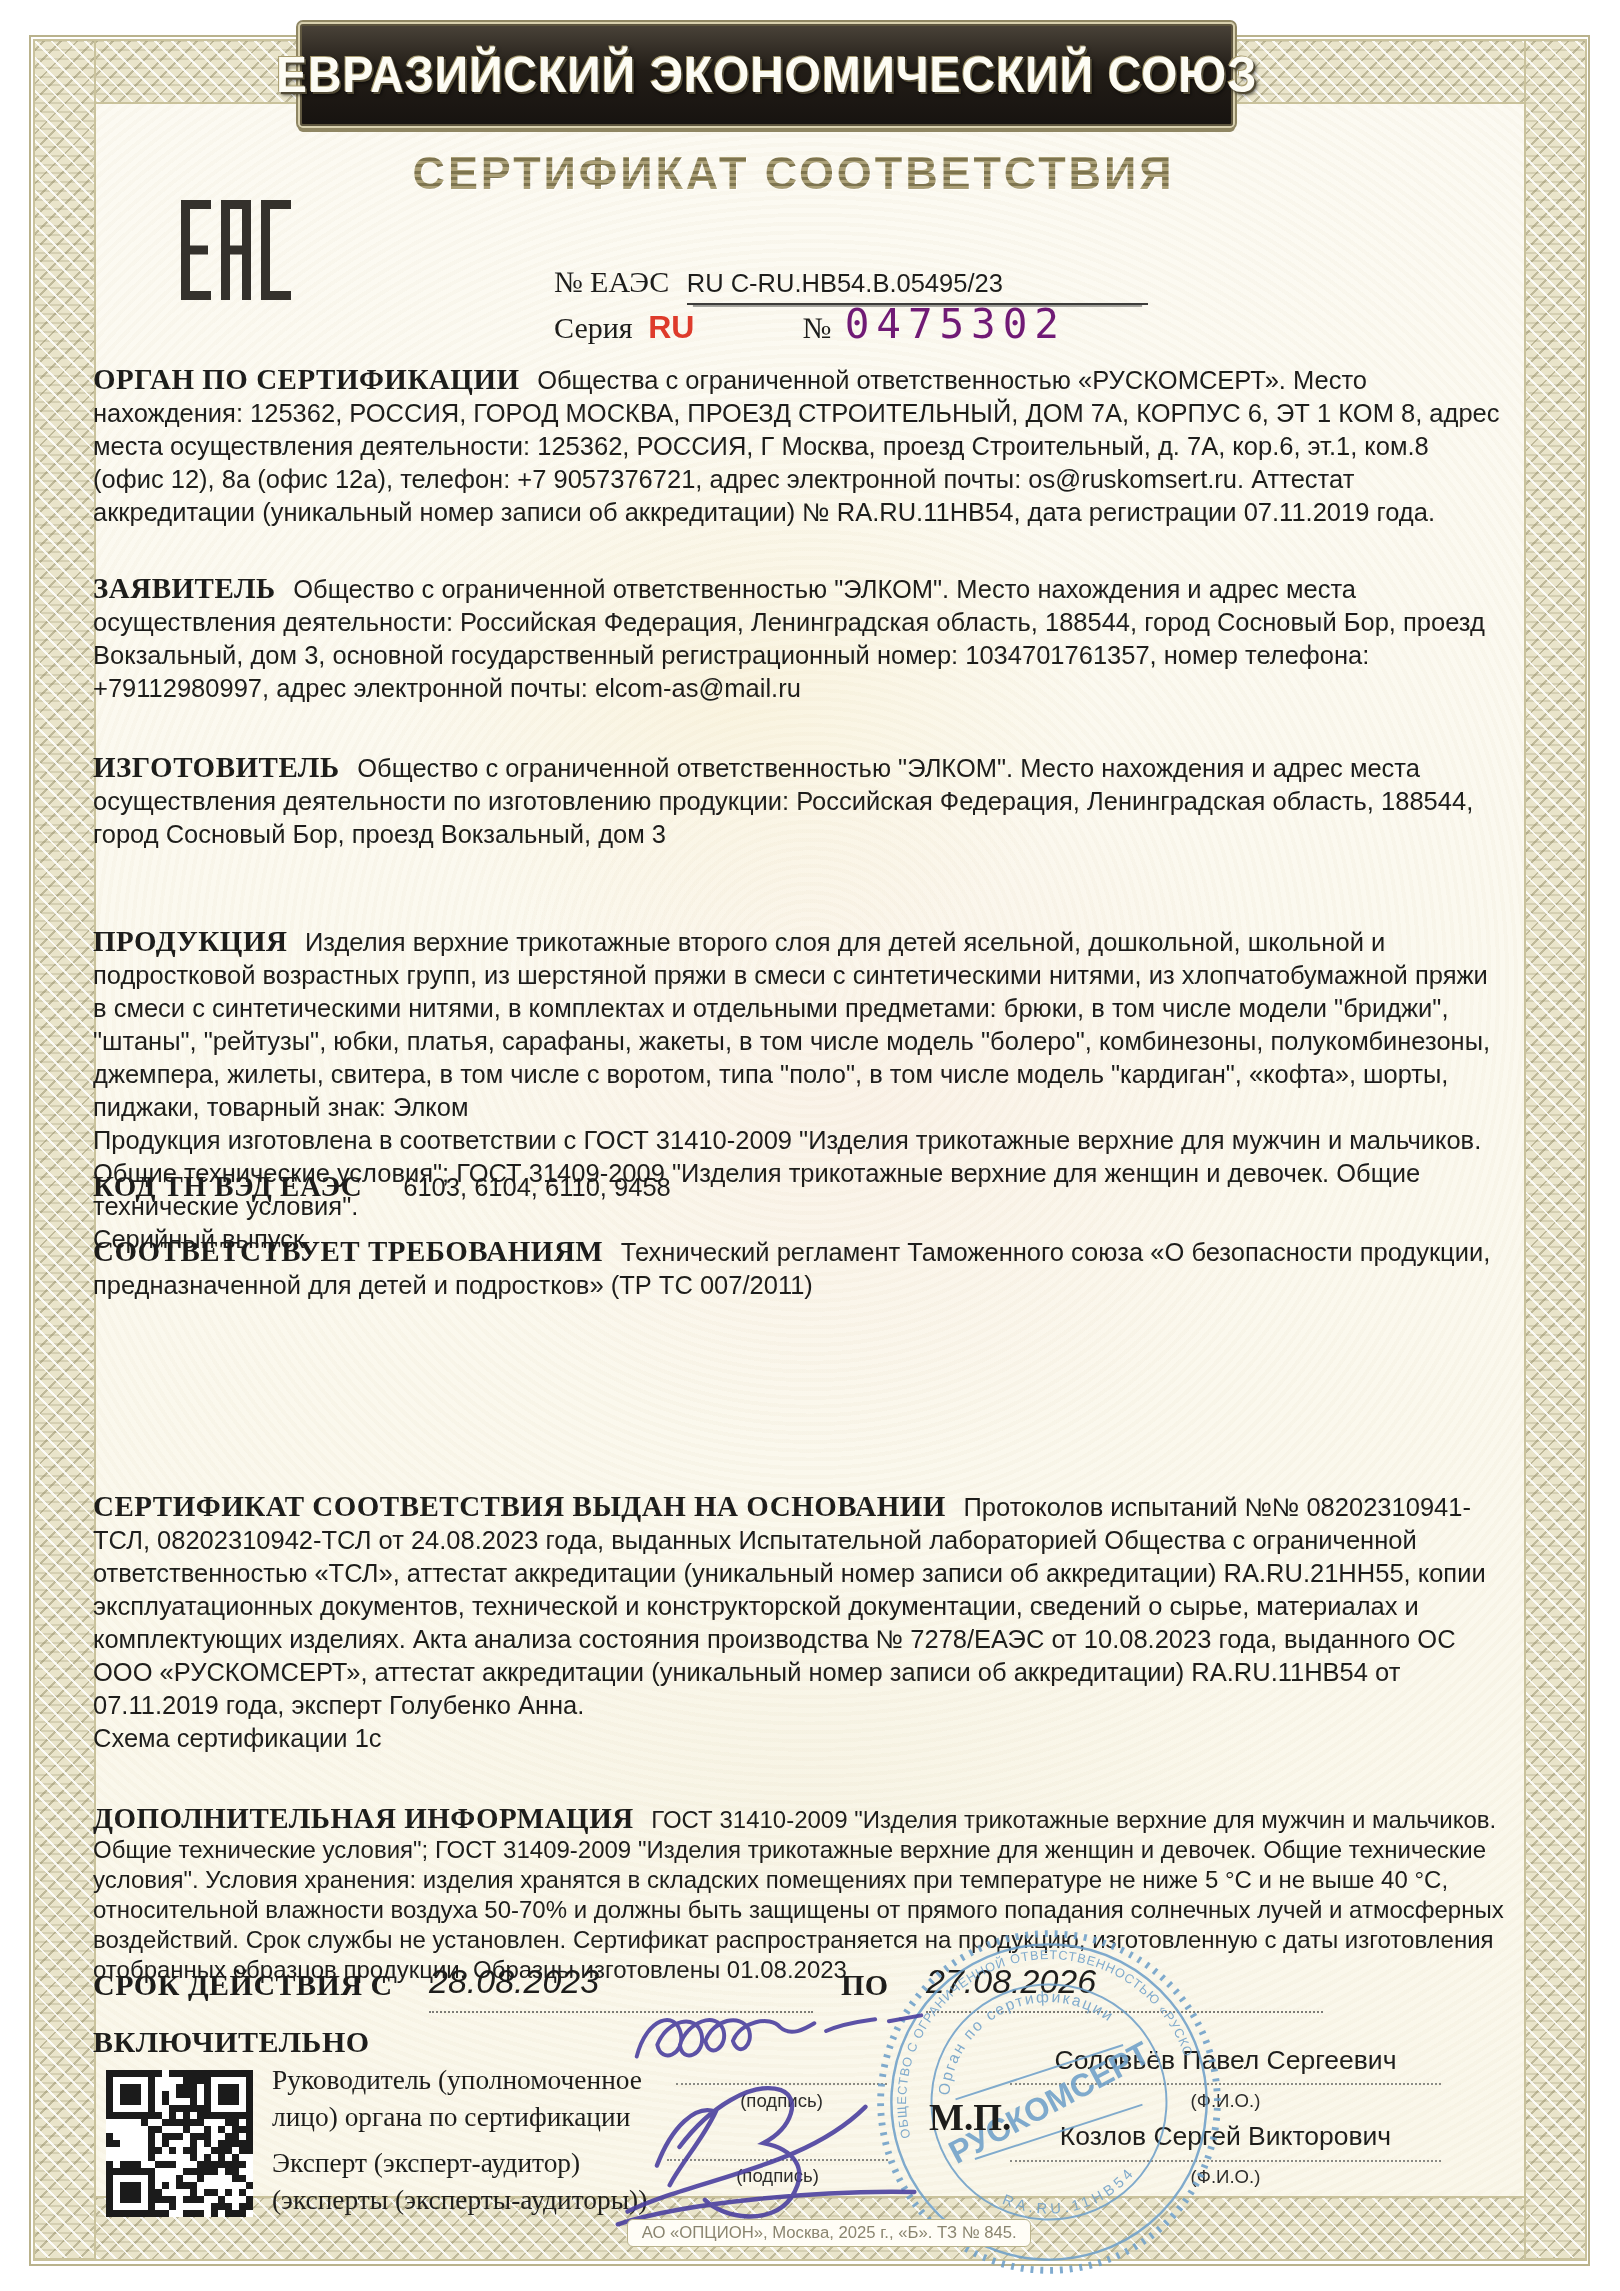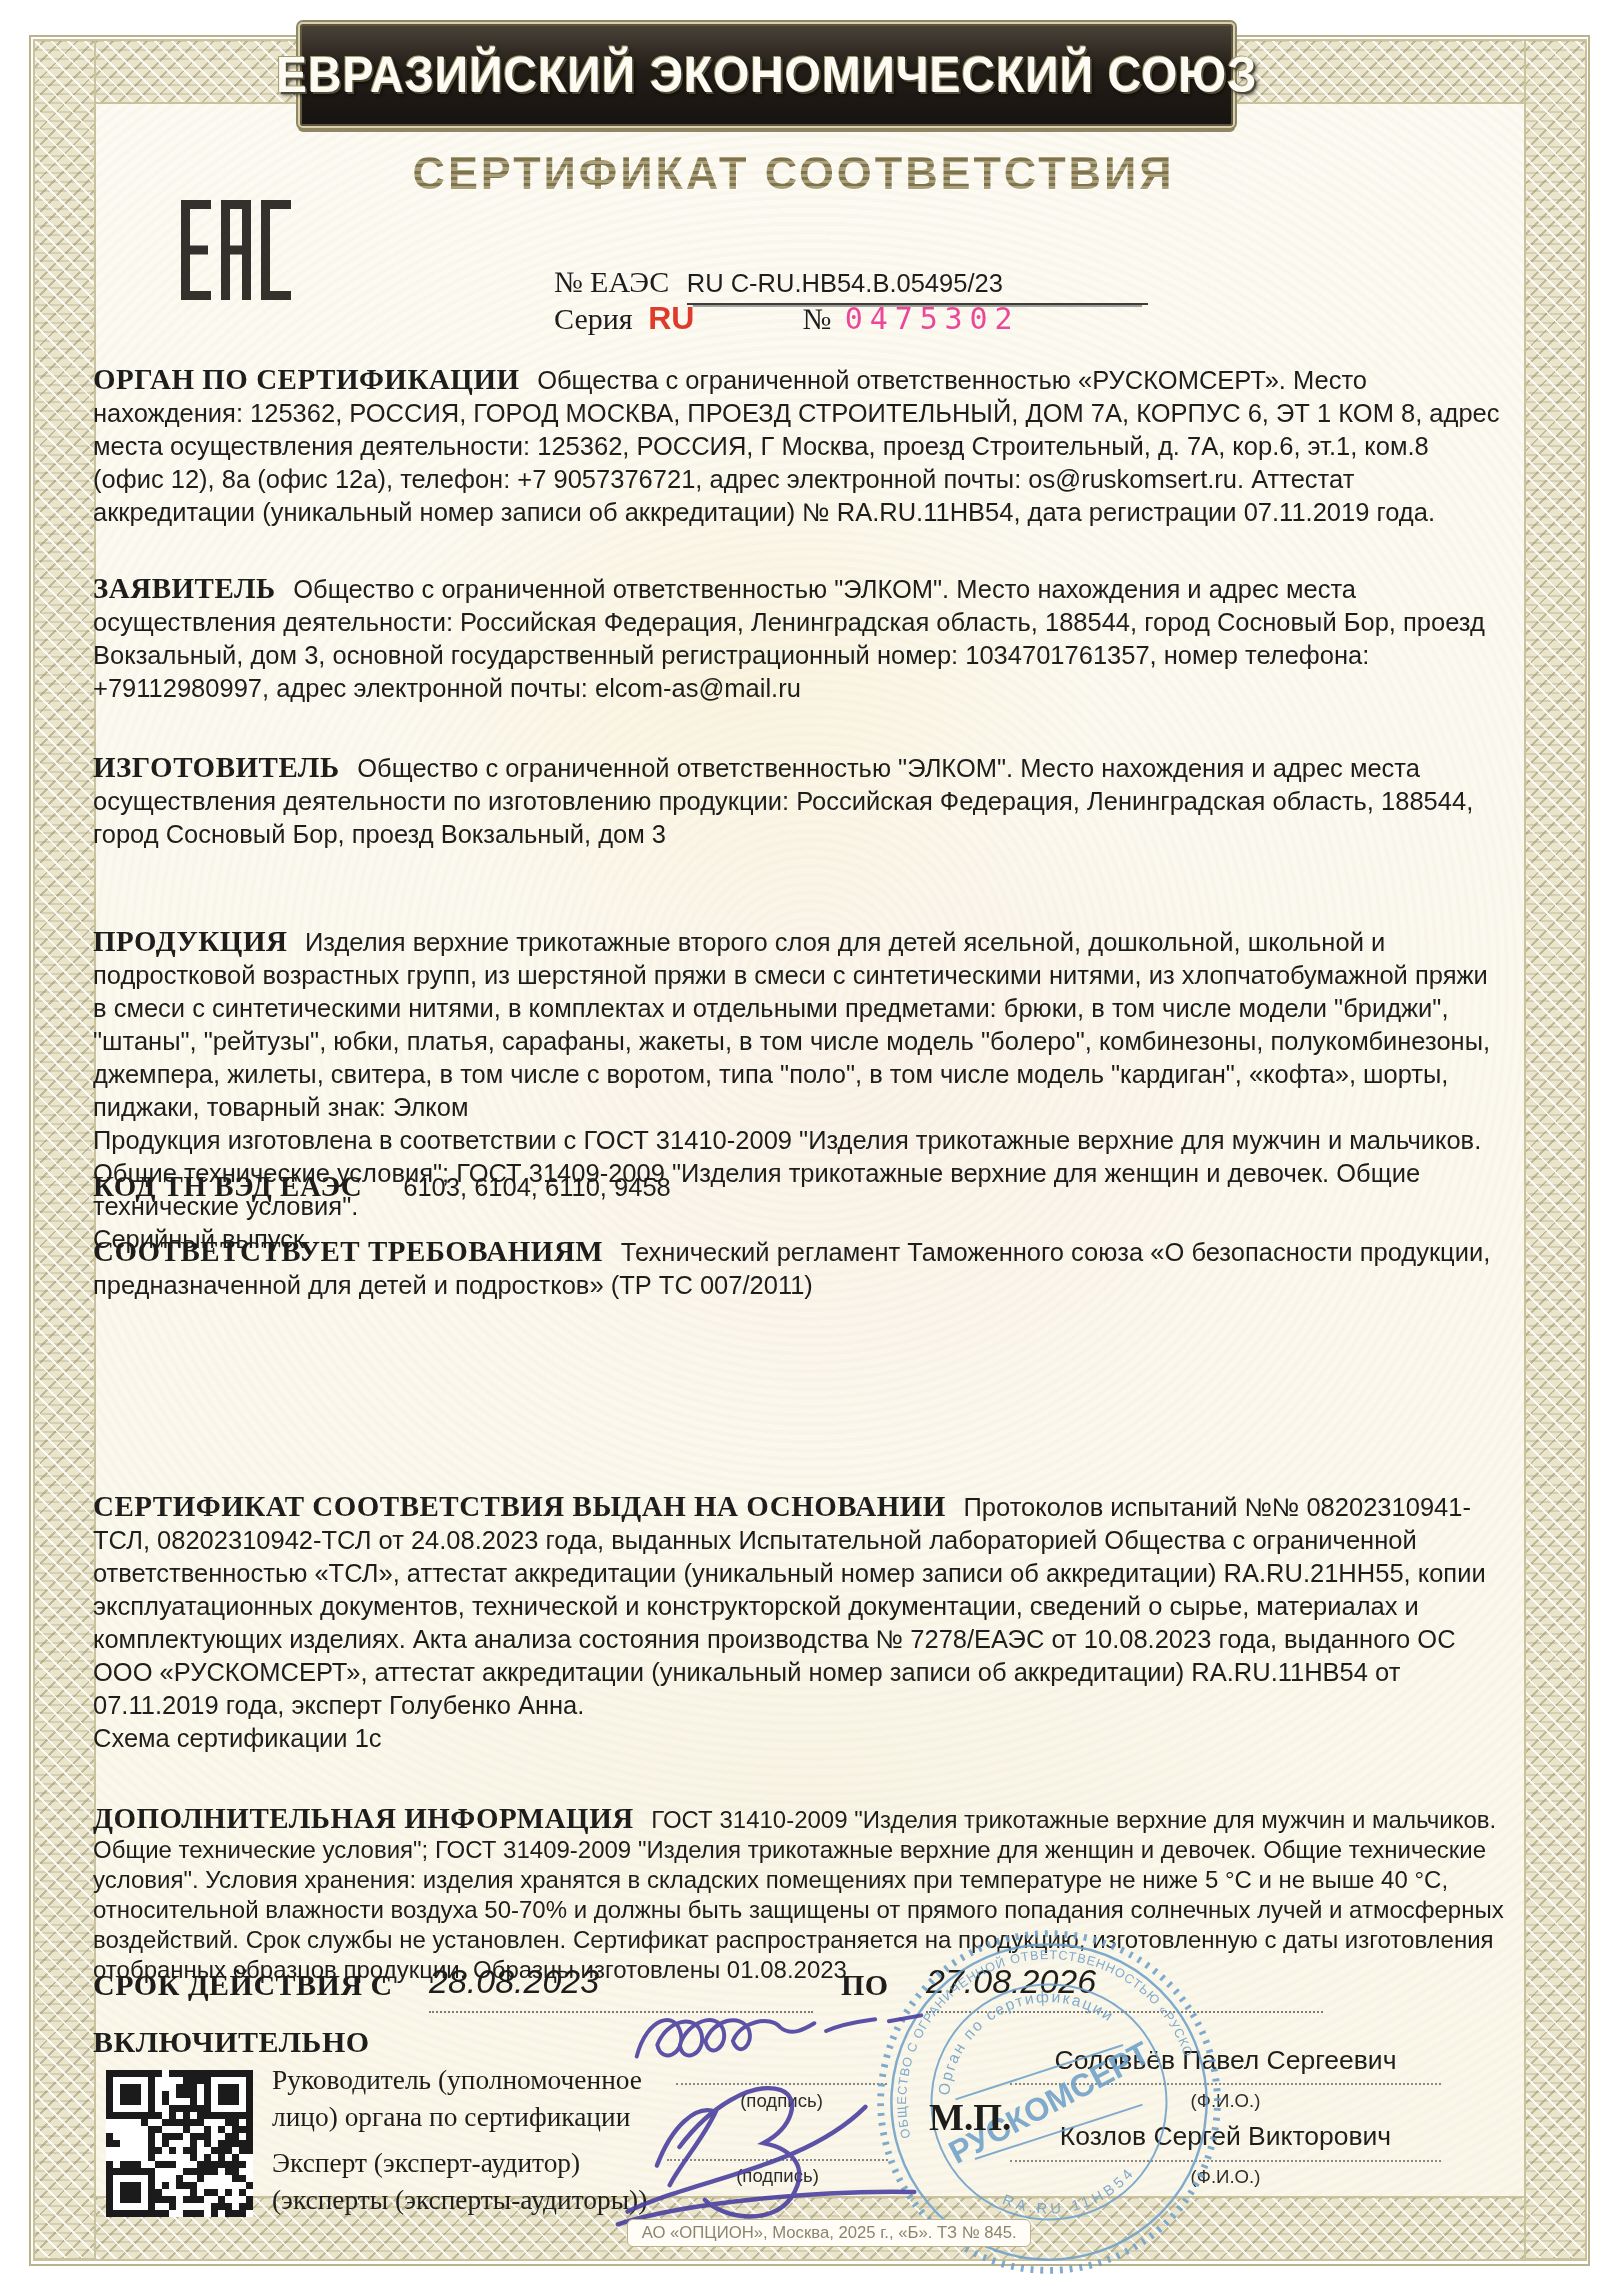--- a/index.html
+++ b/index.html
@@ -41,22 +41,22 @@
     filter:drop-shadow(1px 1px 0 rgba(255,255,255,.85));}
   .eac{position:absolute;left:181px;top:200px;z-index:2;}
   .num-line{position:absolute;left:554px;top:233px;z-index:2;white-space:nowrap;margin-top:32px;}
   .num-line .lbl{font-family:"Liberation Serif",serif;font-size:30px;}
   .num-line .val{display:inline-block;margin-left:17.6px;width:461px;font-size:25.5px;
     padding-bottom:4.9px;border-bottom:2px solid #3c3c3a;box-shadow:0 7.8px 0 -5.9px #9a9a94;}
   .series-line{position:absolute;left:554px;top:300px;z-index:2;white-space:nowrap;}
   .series-line .lbl{font-family:"Liberation Serif",serif;font-size:30px;}
   .series-line .ru{font-size:32px;font-weight:bold;color:#de3b2b;margin-left:15.7px;}
   .series-line .no{font-family:"Liberation Serif",serif;font-size:30px;margin-left:108px;}
-  .series-line .digits{font-family:"DejaVu Sans Mono",monospace;font-size:30px;
-    letter-spacing:6.9px;color:#ec4899;margin-left:13.7px;}
+  .series-line .digits{font-family:"DejaVu Sans Mono",monospace;font-size:41px;
+    letter-spacing:6.9px;color:#701a75;margin-left:13.7px;}
   
   .sec{position:absolute;left:93px;width:1413px;z-index:2;font-size:25.5px;line-height:33px;
        white-space:pre-line;}
   .sec .h{font-family:"Liberation Serif",serif;font-weight:bold;font-size:29px;
        letter-spacing:0.5px;margin-right:17.6px;}
   .sec.small{font-size:24px;line-height:30px;}
   .sec .gap{margin-right:41px;}
   
   .vlbl{position:absolute;z-index:2;font-family:"Liberation Serif",serif;font-weight:bold;
         font-size:30px;letter-spacing:0.5px;}

